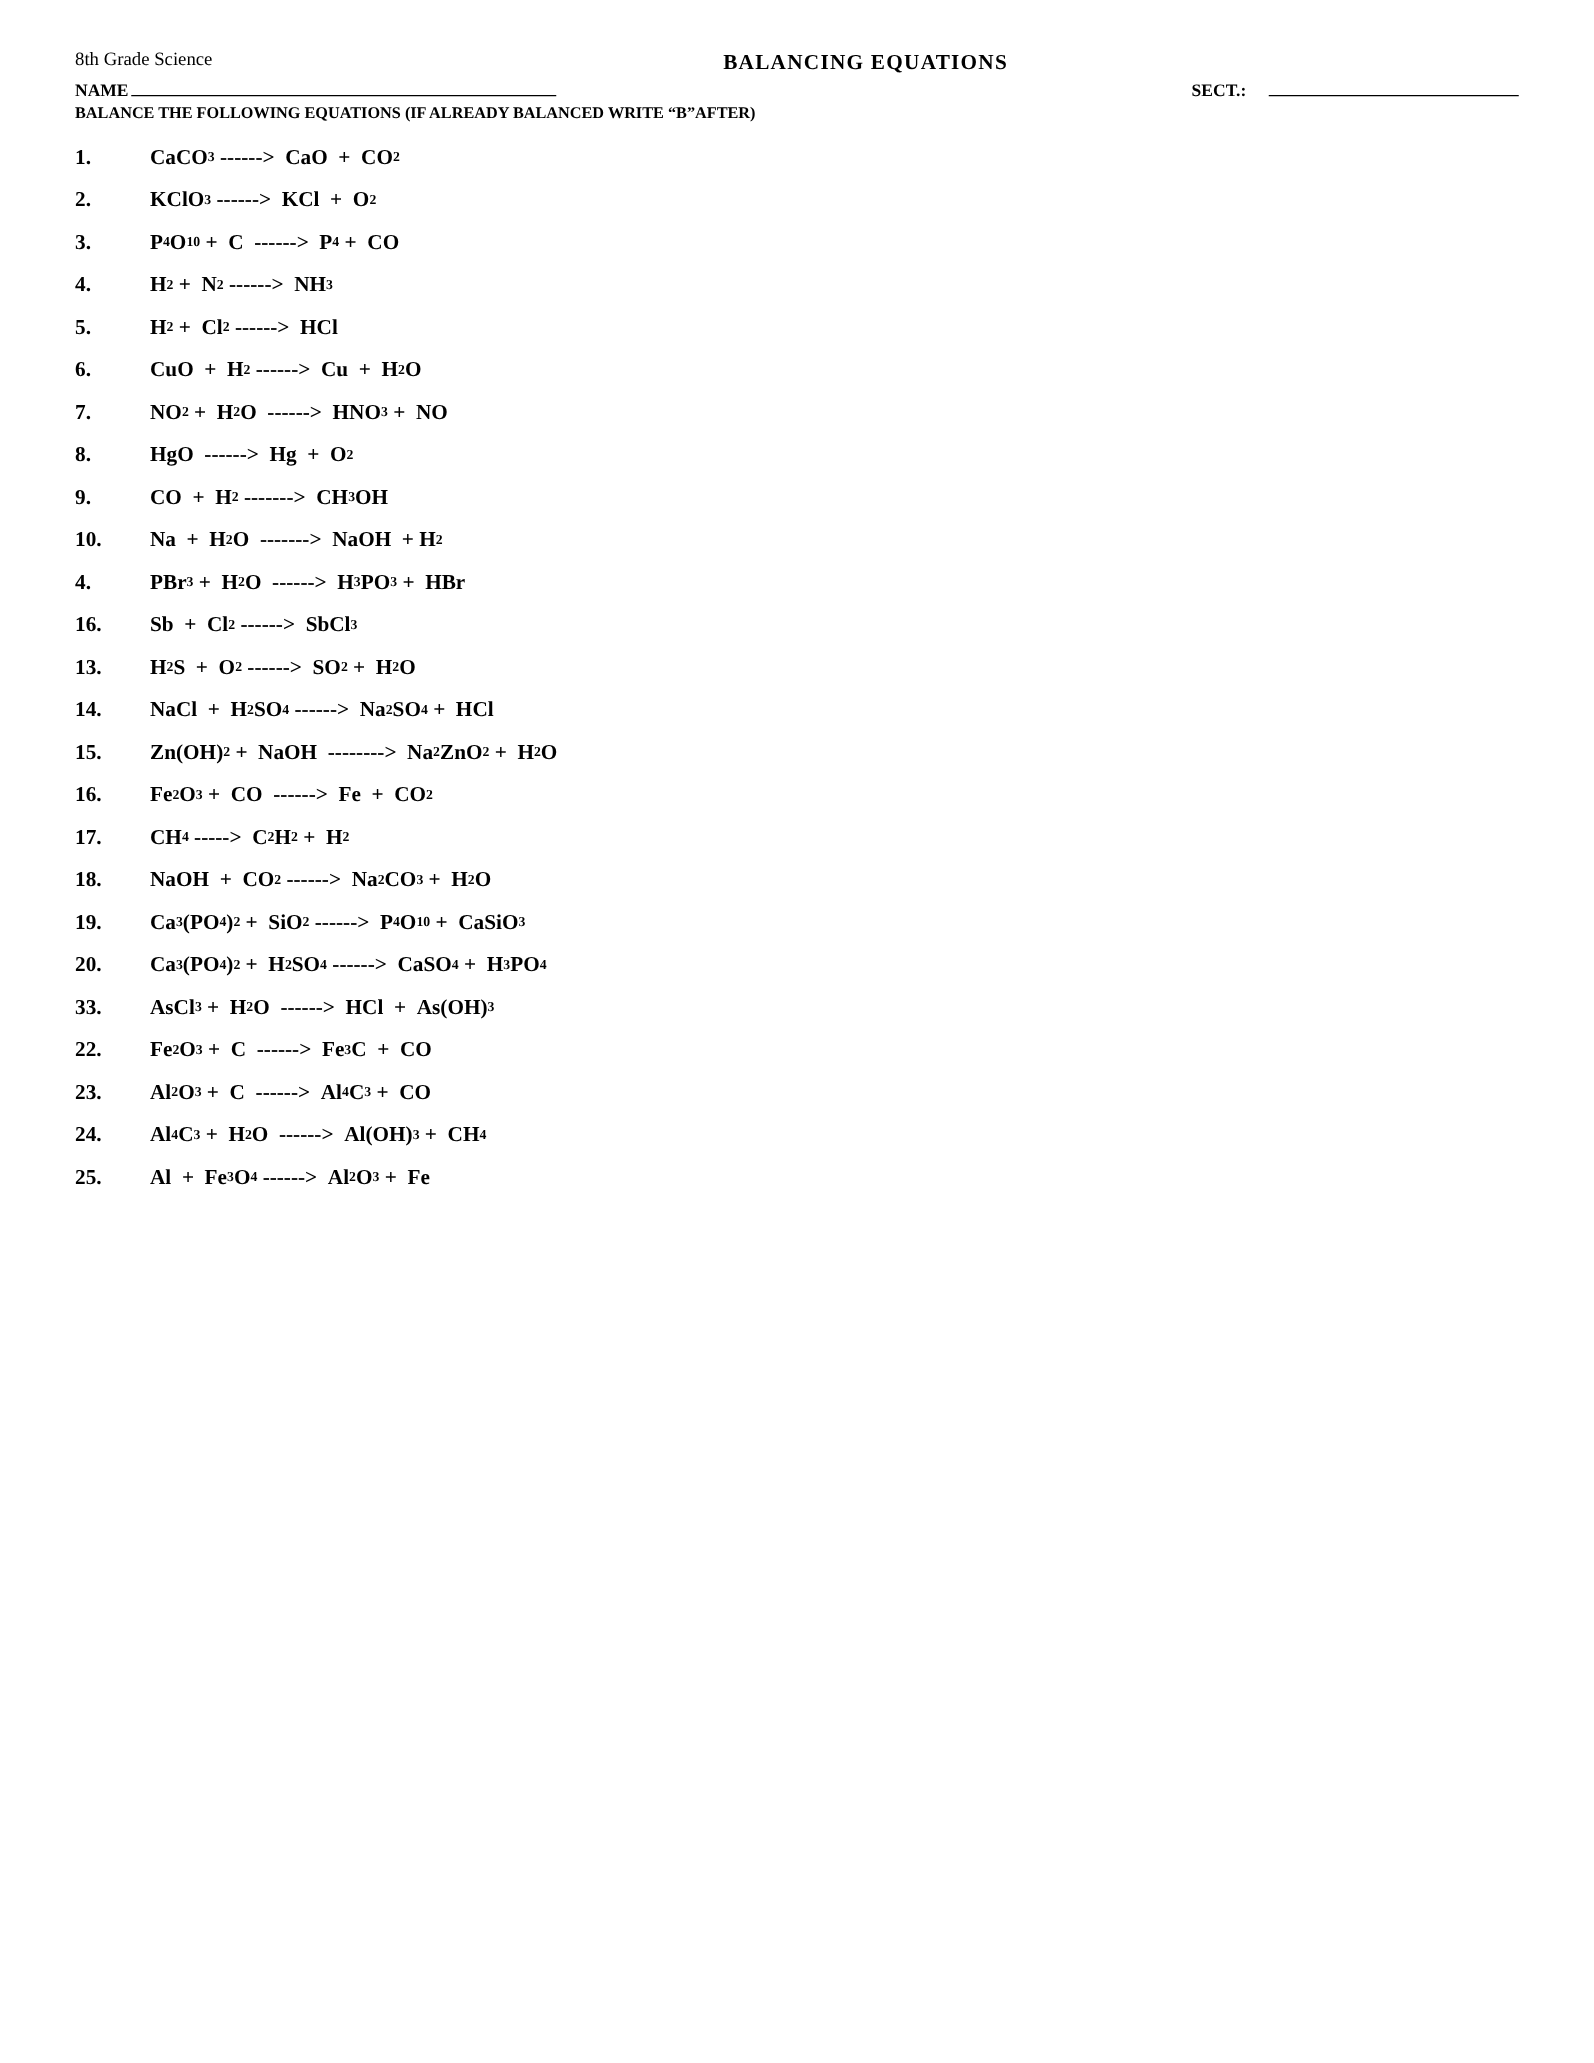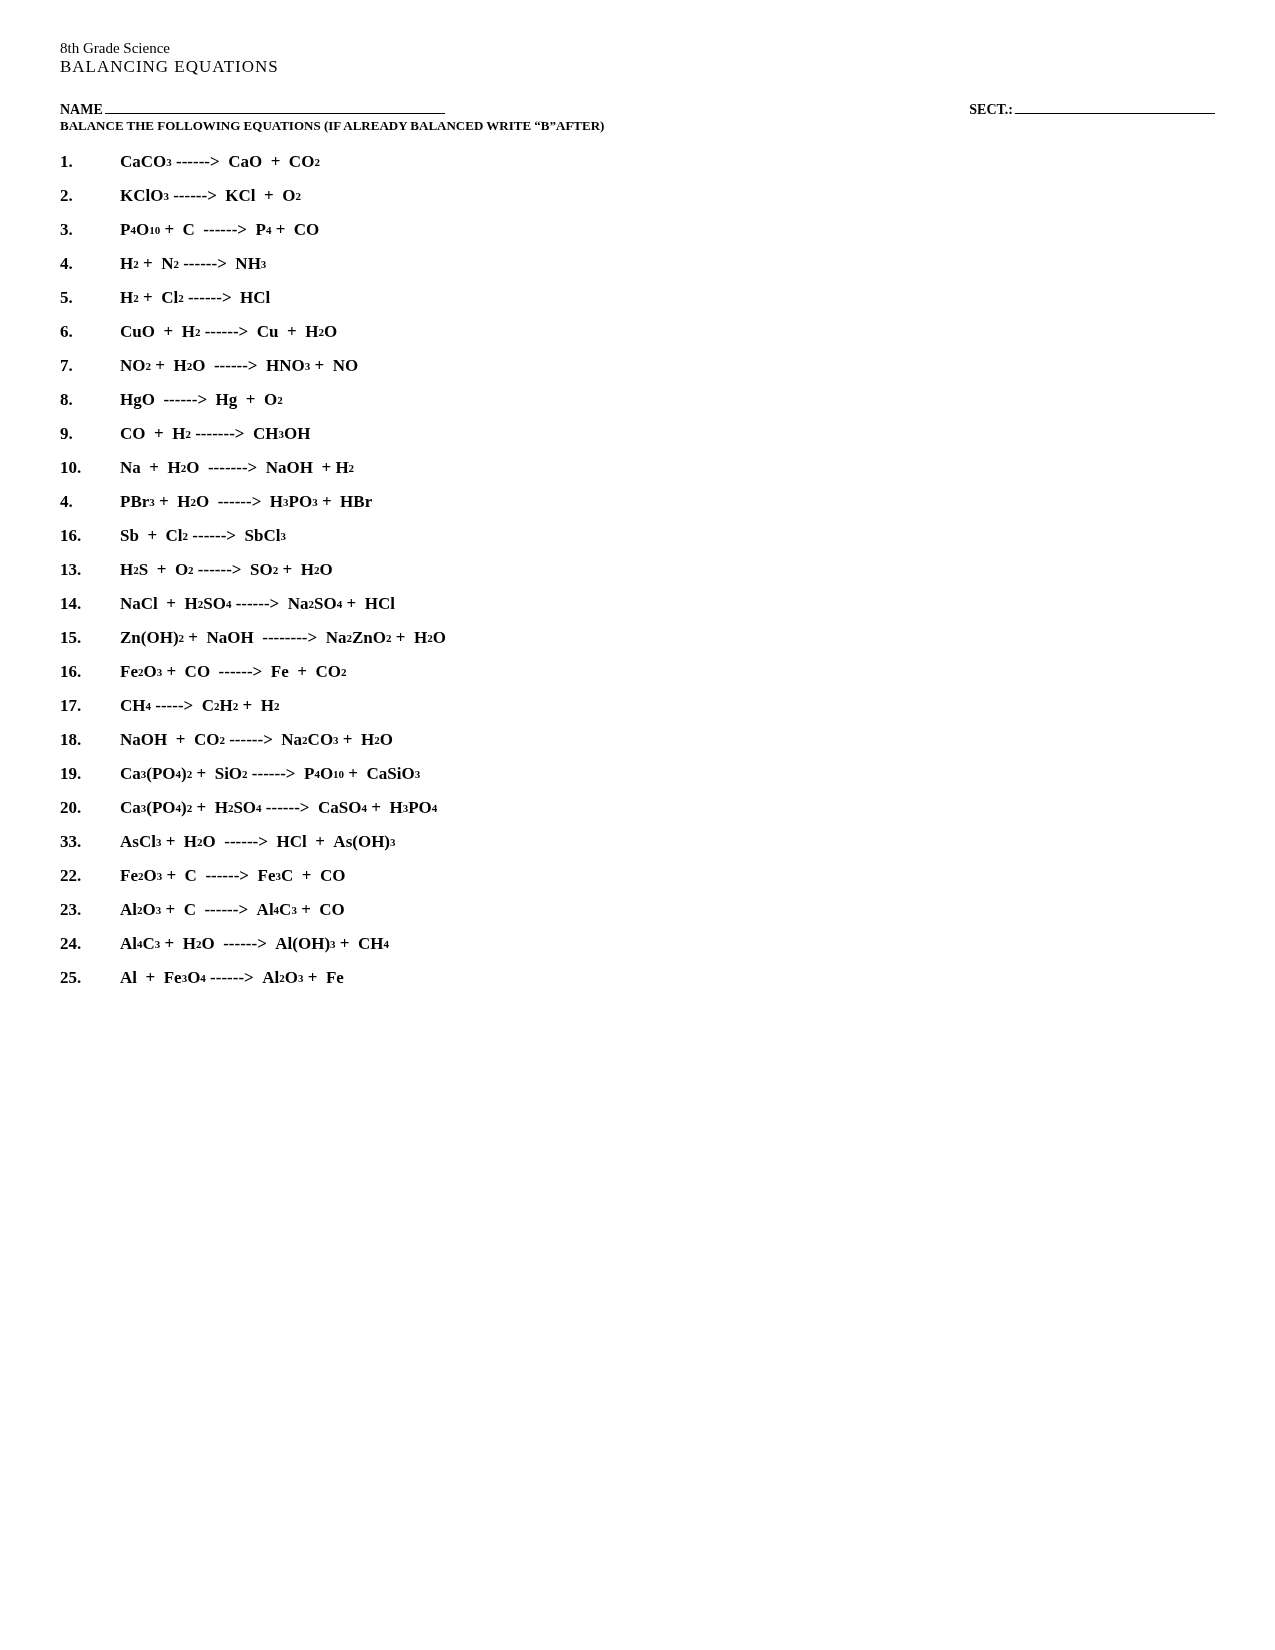--- a/index.html
+++ b/index.html
@@ -15,31 +15,30 @@
       color: #000;
       width: 1275px;
       min-height: 1650px;
       padding: 40px 60px;
     }
 
     .header {
       display: flex;
       justify-content: space-between;
       align-items: flex-start;
-      margin-bottom: 25px;
-      flex-direction: column;
+      margin-bottom: 6px;
     }
 
     .header-left {
       font-size: 15px;
     }
 
     .header-center {
       font-size: 17px;
-      font-weight: normal;
+      font-weight: bold;
       letter-spacing: 1px;
       text-align: center;
       flex: 1;
     }
 
     .name-line {
       display: flex;
       justify-content: space-between;
       align-items: baseline;
       margin-bottom: 0;
@@ -60,21 +59,21 @@
     .name-underline {
       display: inline-block;
       border-bottom: 1.5px solid #000;
       width: 340px;
       margin-left: 2px;
     }
 
     .sect-field {
       display: inline-flex;
       align-items: baseline;
-      gap: 0;
+      gap: 16px;
     }
 
     .sect-label {
       font-weight: bold;
       font-size: 14px;
     }
 
     .sect-underline {
       display: inline-block;
       border-bottom: 1.5px solid #000;

